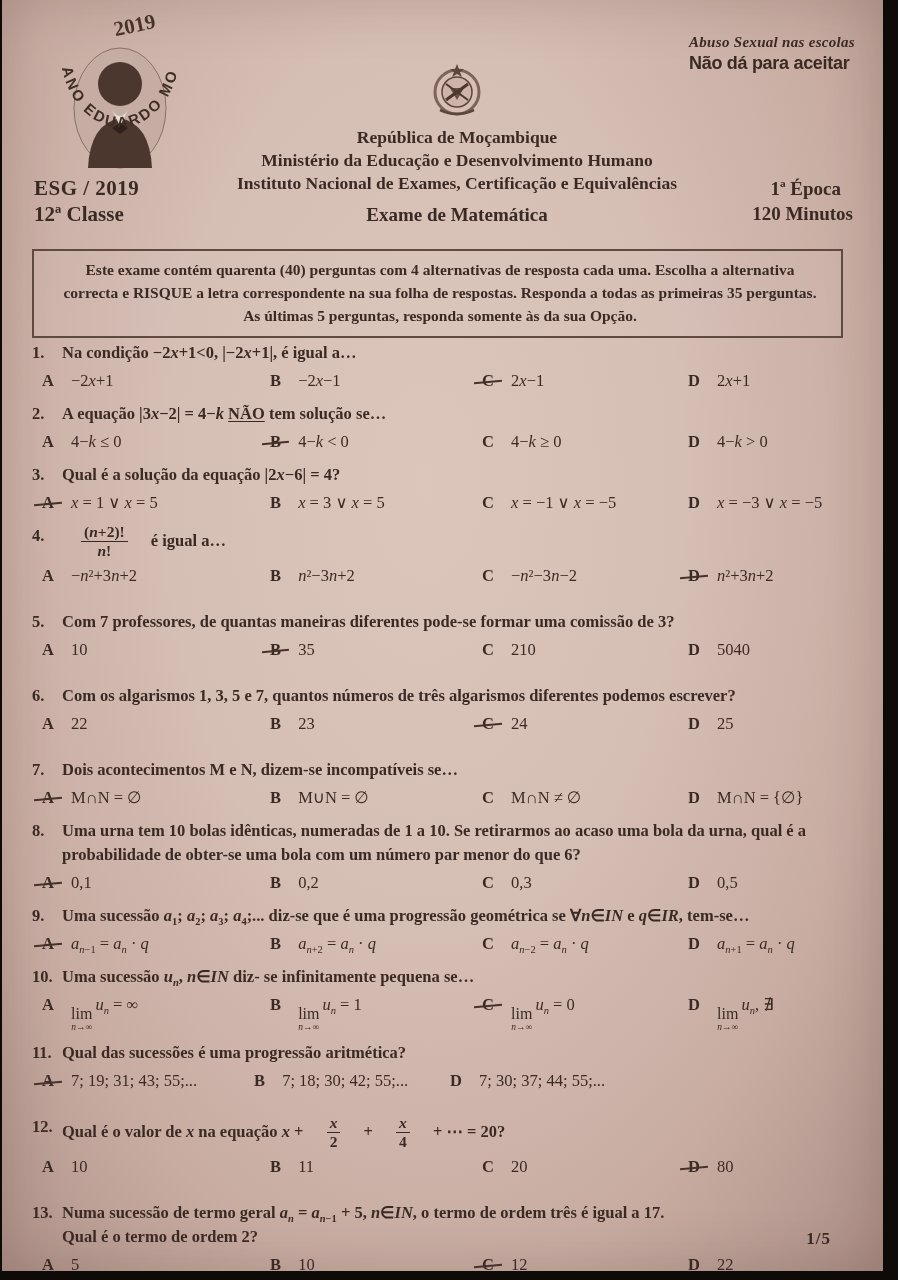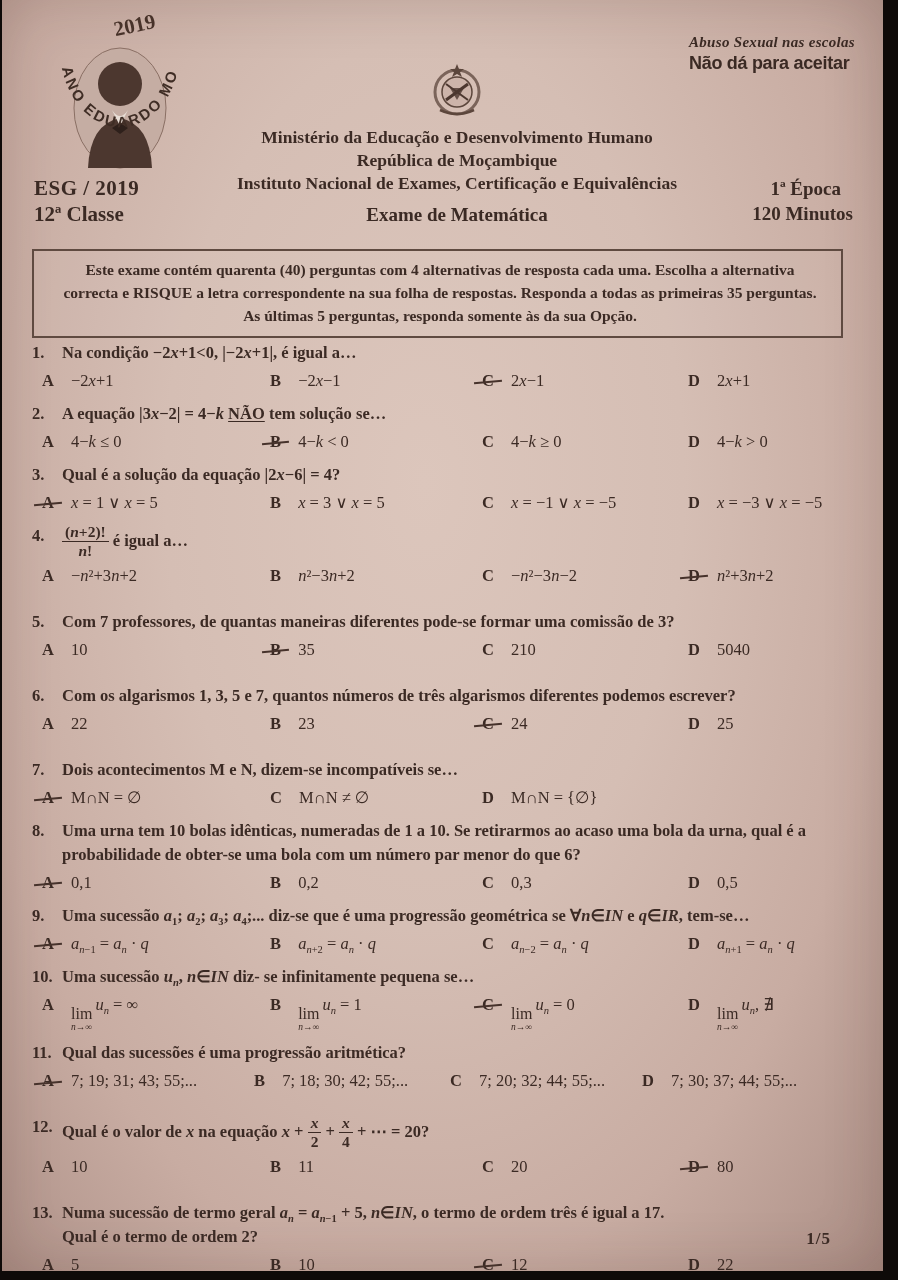--- a/index.html
+++ b/index.html
@@ -38,25 +38,25 @@
   .question.tight .options{grid-template-columns:212px 196px 192px 1fr;}
   .option{white-space:nowrap;}
   .opt-letter{font-weight:bold;display:inline-block;position:relative;margin-right:13px;}
   .opt-letter.struck::after{content:'';position:absolute;left:-8px;right:-8px;top:52%;height:2px;
            background:#46322b;transform:rotate(-5deg);}
   .opt-value i{font-style:italic;}
   i{font-style:italic;}
   sub{font-size:10.5px;vertical-align:-4px;line-height:0;}
   
   .frac{display:inline-flex;flex-direction:column;align-items:center;vertical-align:middle;
-        line-height:1.05;margin:0 0;font-size:15.5px;}
+        line-height:1.05;margin:0 19px;font-size:15.5px;}
   .frac .fn{border-bottom:1.4px solid #3b2a24;padding:0 3px 1px 3px;}
   .frac .fd{padding:1px 3px 0 3px;}
   
-  .lim{display:inline-flex;flex-direction:column;vertical-align:-9px;line-height:1;margin-right:3px;}
+  .lim{display:inline-flex;flex-direction:column;align-items:center;vertical-align:-9px;line-height:1;margin-right:3px;}
   .lim .lw{font-size:16px;}
   .lim .ls{font-size:9.5px;margin-top:1px;}
   u{text-underline-offset:2px;}
   
   .footer{position:absolute;right:52px;bottom:22px;font-weight:bold;font-size:17px;letter-spacing:1px;}
   
   .arc-label{font-family:"Liberation Sans",sans-serif;font-weight:bold;}
 </style>
 </head>
 <body>
@@ -89,22 +89,22 @@
       <div class="center-block">
         <svg class="emblem" width="58" height="62" viewBox="0 0 58 62">
           <circle cx="29" cy="32" r="22" fill="none" stroke="#5c463c" stroke-width="3" opacity=".75"></circle>
           <circle cx="29" cy="32" r="15" fill="#cdb4aa" stroke="#5c463c" stroke-width="1.5"></circle>
           <path d="M 18,40 L 40,24" stroke="#4c372f" stroke-width="3"></path>
           <path d="M 18,24 L 40,40" stroke="#4c372f" stroke-width="2"></path>
           <path d="M 22,28 L 36,28 L 29,40 Z" fill="#4c372f" opacity=".8"></path>
           <path d="M 29,4 L 31,9 L 36,9 L 32,12 L 34,17 L 29,14 L 24,17 L 26,12 L 22,9 L 27,9 Z" fill="#5c463c"></path>
           <path d="M 12,50 Q 29,58 46,50" stroke="#5c463c" stroke-width="2.5" fill="none"></path>
         </svg>
+        <div class="c-line">República de Moçambique</div>
         <div class="c-line">Ministério da Educação e Desenvolvimento Humano</div>
-        <div class="c-line">República de Moçambique</div>
         <div class="c-line">Instituto Nacional de Exames, Certificação e Equivalências</div>
         <div class="exam-title">Exame de Matemática</div>
       </div>
 
       <div class="right-block">
         <div class="campaign1">Abuso Sexual nas escolas</div>
         <div class="campaign2">Não dá para aceitar</div>
       </div>
       <div class="epoca">1ª Época</div>
       <div class="minutos">120 Minutos</div>
@@ -295,20 +295,24 @@
       <span class="q-num">7.</span>
       <span class="q-text">Dois acontecimentos M e N, dizem-se incompatíveis se…</span>
     </div>
 
     <div class="options">
   <div class="option">
     <span class="opt-letter struck">A</span>
     <span class="opt-value">M∩N = ∅</span>
   </div>
 
+  <div class="option">
+    <span class="opt-letter">B</span>
+    <span class="opt-value">M∪N = ∅</span>
+  </div>
 
   <div class="option">
     <span class="opt-letter">C</span>
     <span class="opt-value">M∩N ≠ ∅</span>
   </div>
 
   <div class="option">
     <span class="opt-letter">D</span>
     <span class="opt-value">M∩N = {∅}</span>
   </div>
@@ -424,24 +428,20 @@
   <div class="option">
     <span class="opt-letter struck">A</span>
     <span class="opt-value">7; 19; 31; 43; 55;...</span>
   </div>
 
   <div class="option">
     <span class="opt-letter">B</span>
     <span class="opt-value">7; 18; 30; 42; 55;...</span>
   </div>
 
-  <div class="option">
-    <span class="opt-letter">C</span>
-    <span class="opt-value">7; 20; 32; 44; 55;...</span>
-  </div>
 
   <div class="option">
     <span class="opt-letter">D</span>
     <span class="opt-value">7; 30; 37; 44; 55;...</span>
   </div>
 </div>
   </div>
 
   <div class="question" style="margin-top: 22px;">
     <div class="q-head">

